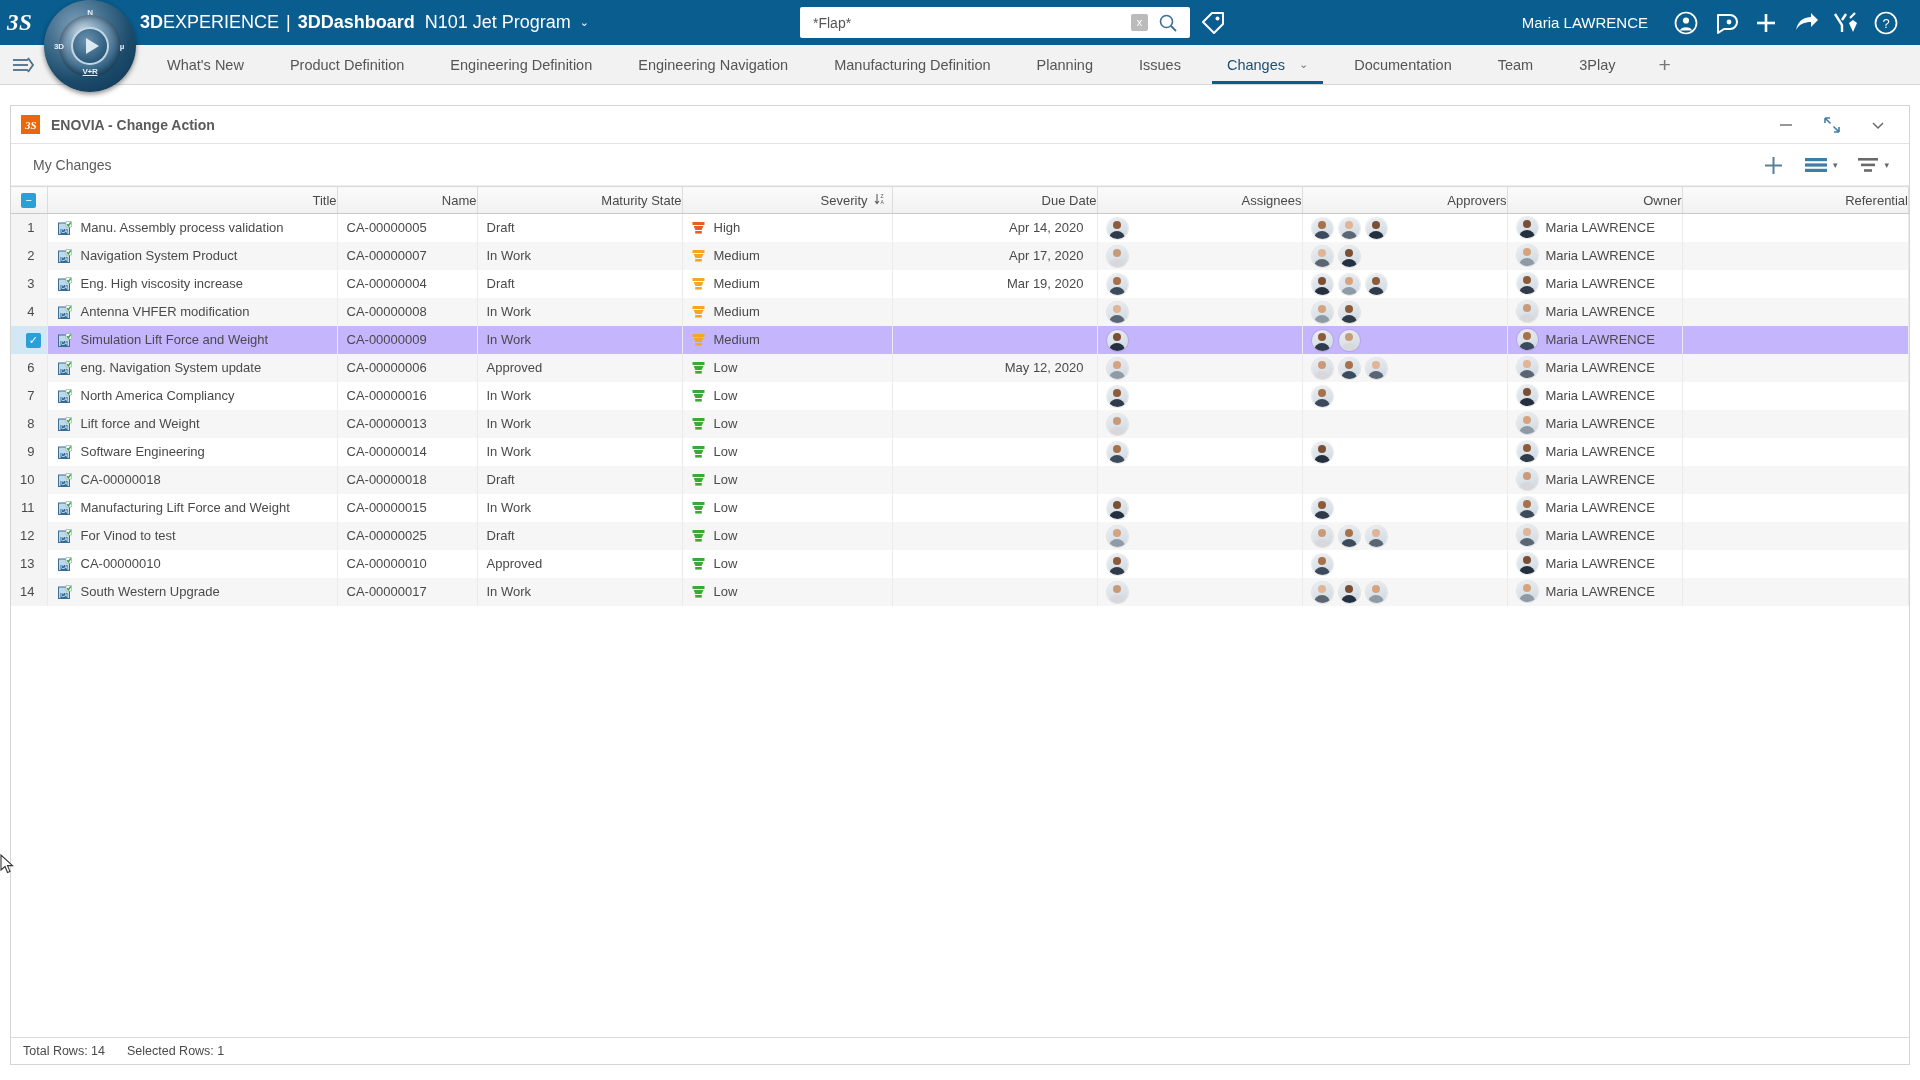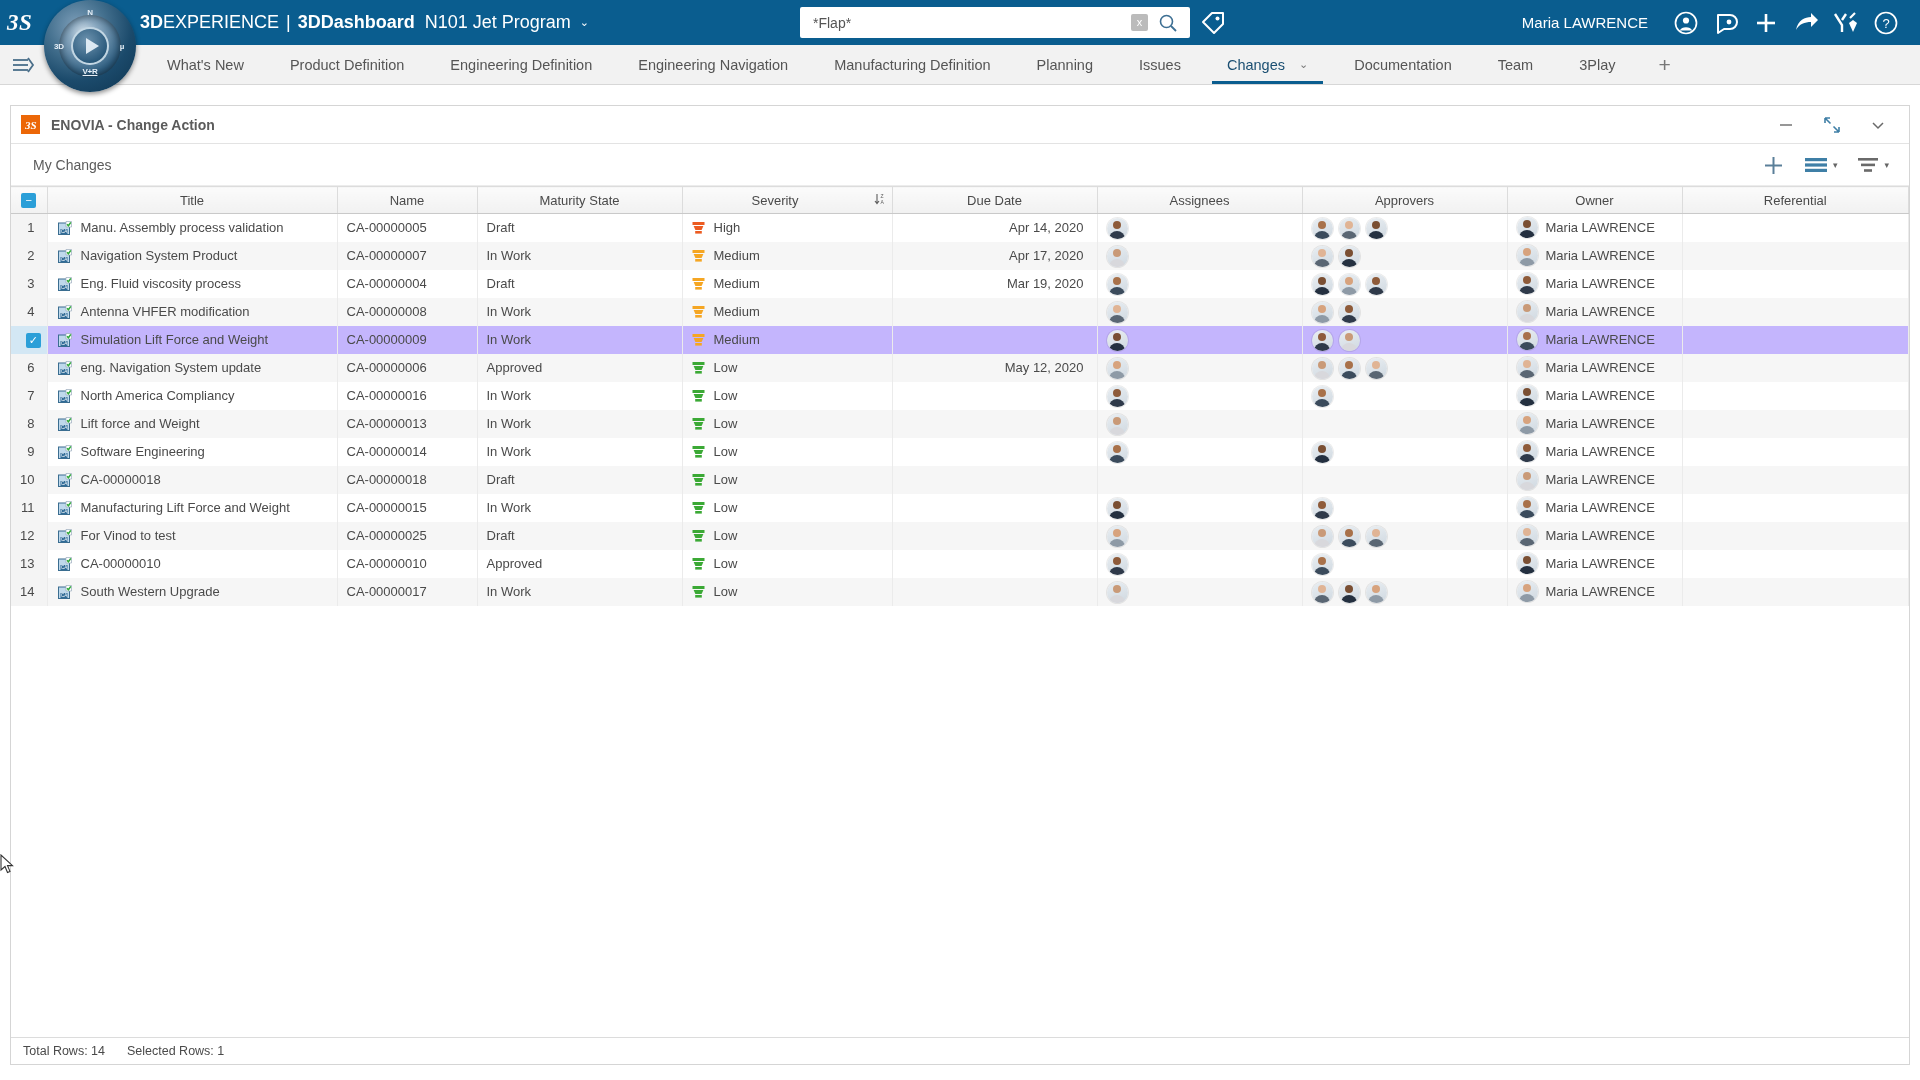--- a/index.html
+++ b/index.html
@@ -180,21 +180,21 @@
   
   .tablewrap { flex:1; overflow:hidden; position:relative; }
   table.grid { width:100%; border-collapse:collapse; table-layout:fixed; }
   table.grid th {
     height:27px;
     background: linear-gradient(#fbfbfb,#f1f1f1);
     border-right:1px solid #dcdcdc;
     border-bottom:1px solid #c9c9c9;
     border-top:1px solid #dcdcdc;
     font-size:13px; font-weight:normal; color:#4a4a4a;
-    text-align:center; 
+    text-align:right; 
     position:relative;
     white-space:nowrap;
   }
   table.grid th.cb { width:36px; padding:0; text-align:center; }
   table.grid th.sev { padding-right:24px; }
   .sort-ind { position:absolute; right:6px; top:50%; transform:translateY(-50%); font-size:9px; color:#6b6b6b; line-height:1;}
 
   table.grid td {
     height: 28px;
     border-right:1px solid #ebebeb;
@@ -612,21 +612,21 @@
             <td class="num"><span>3</span></td>
             <td>
               <div class="title-cell">
                 <span class="ca-icon"><svg width="16" height="16" viewBox="0 0 16 16">
                     <rect x="1.5" y="3" width="11" height="11.5" fill="#bfd9ec" stroke="#3a6d90" stroke-width="1"></rect>
                     <rect x="3.5" y="9" width="7" height="5" fill="#2f6b97"></rect>
                     <text x="4" y="13.3" font-family="Liberation Sans, sans-serif" font-size="4.6" fill="#ffffff">CA</text>
                     <path d="M9 1.5 L14.5 1.5 L14.5 7 L9 7 Z" fill="#ffffff" stroke="#9ab" stroke-width=".7"></path>
                     <path d="M10 4.3 L11.4 5.8 L13.8 2.4" stroke="#2faa3a" stroke-width="1.5" fill="none"></path>
                   </svg></span>
-                <span>Eng. Fluid viscosity process</span>
+                <span>Eng. High viscosity increase</span>
               </div>
             </td>
             <td>CA-00000004</td>
             <td>Draft</td>
             <td>
               <div class="sev-cell">
                 <span class="funnel"><svg width="13" height="14" viewBox="0 0 13 14">
                     <rect x="0.5" y="1" width="12" height="3" fill="#f5a623"></rect>
                     <path d="M1.6 5 L11.4 5 L9.6 9 L3.4 9 Z" fill="#f5a623"></path>
                     <rect x="3.2" y="10" width="6.6" height="2.6" fill="#f5a623"></rect>

